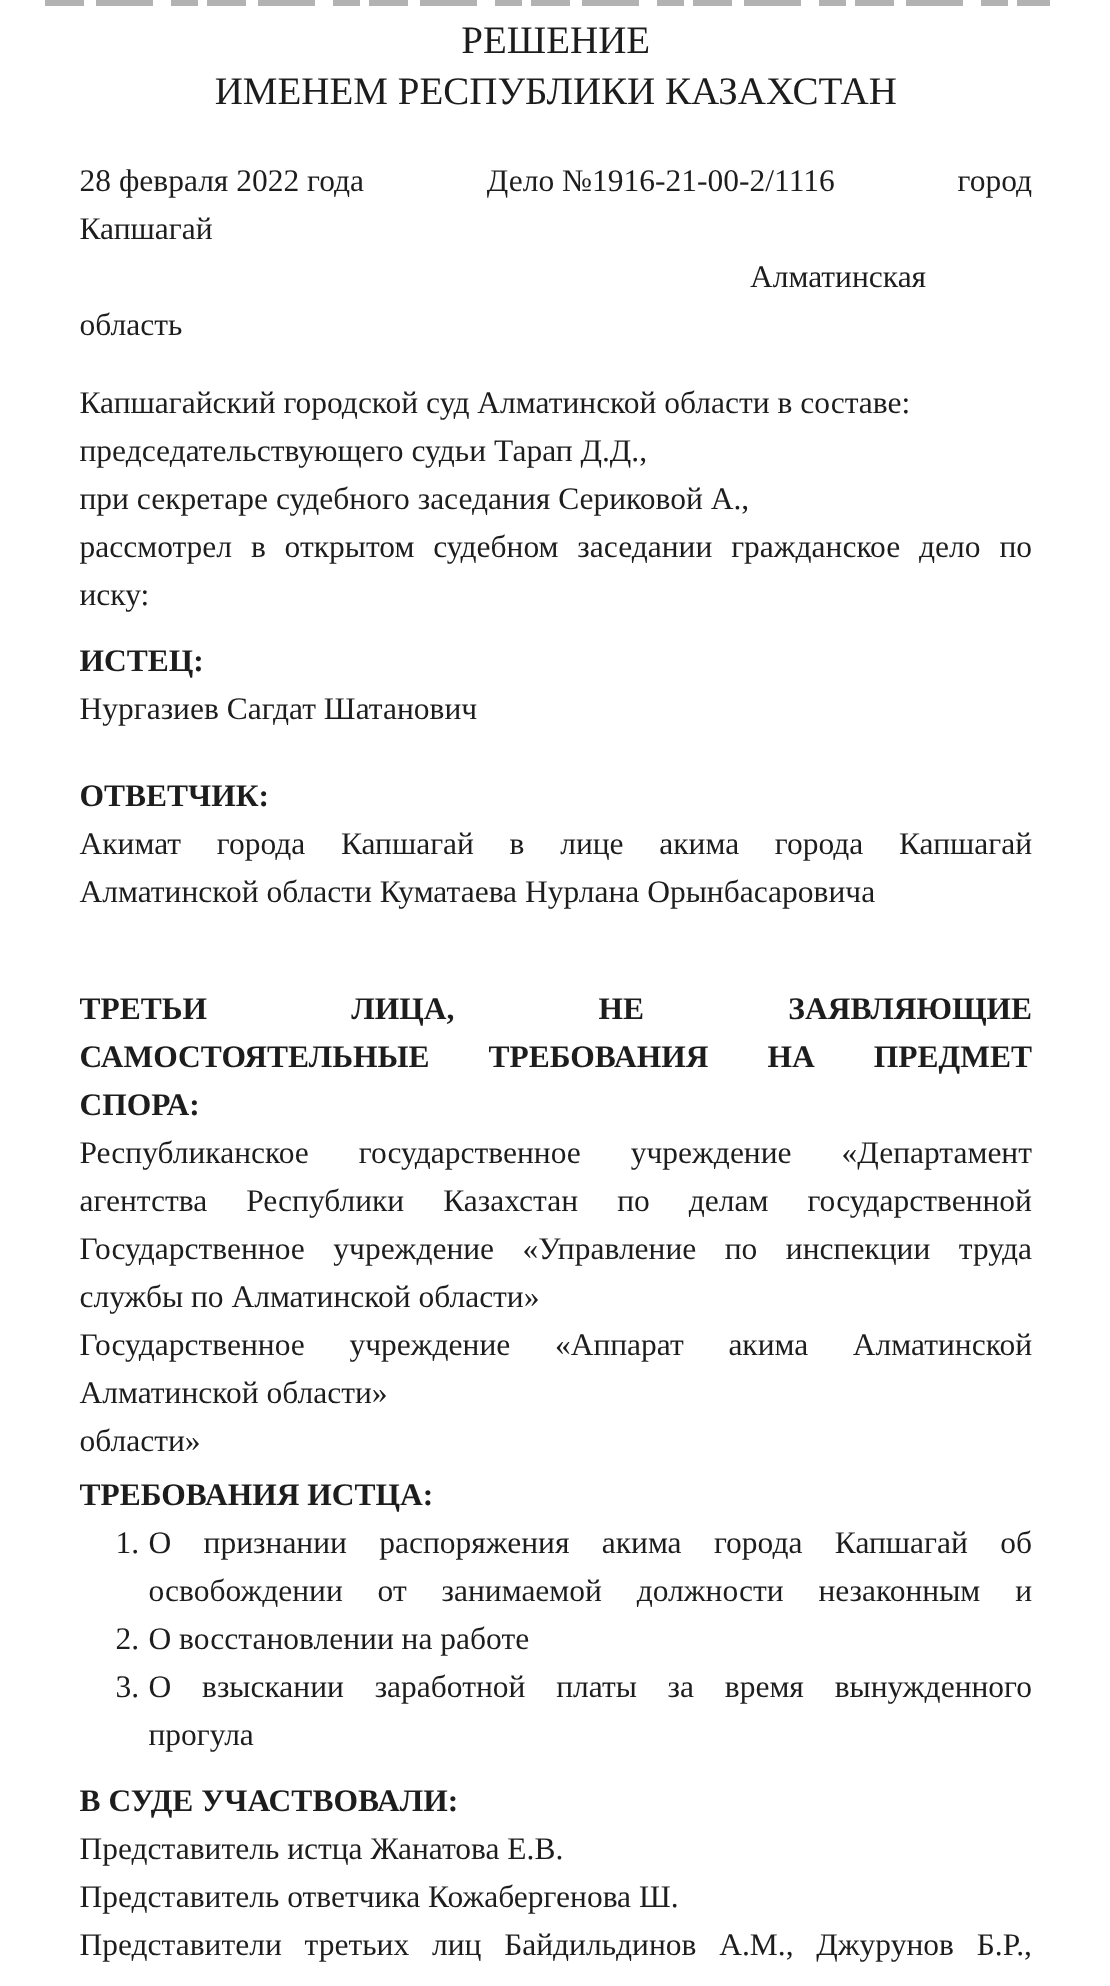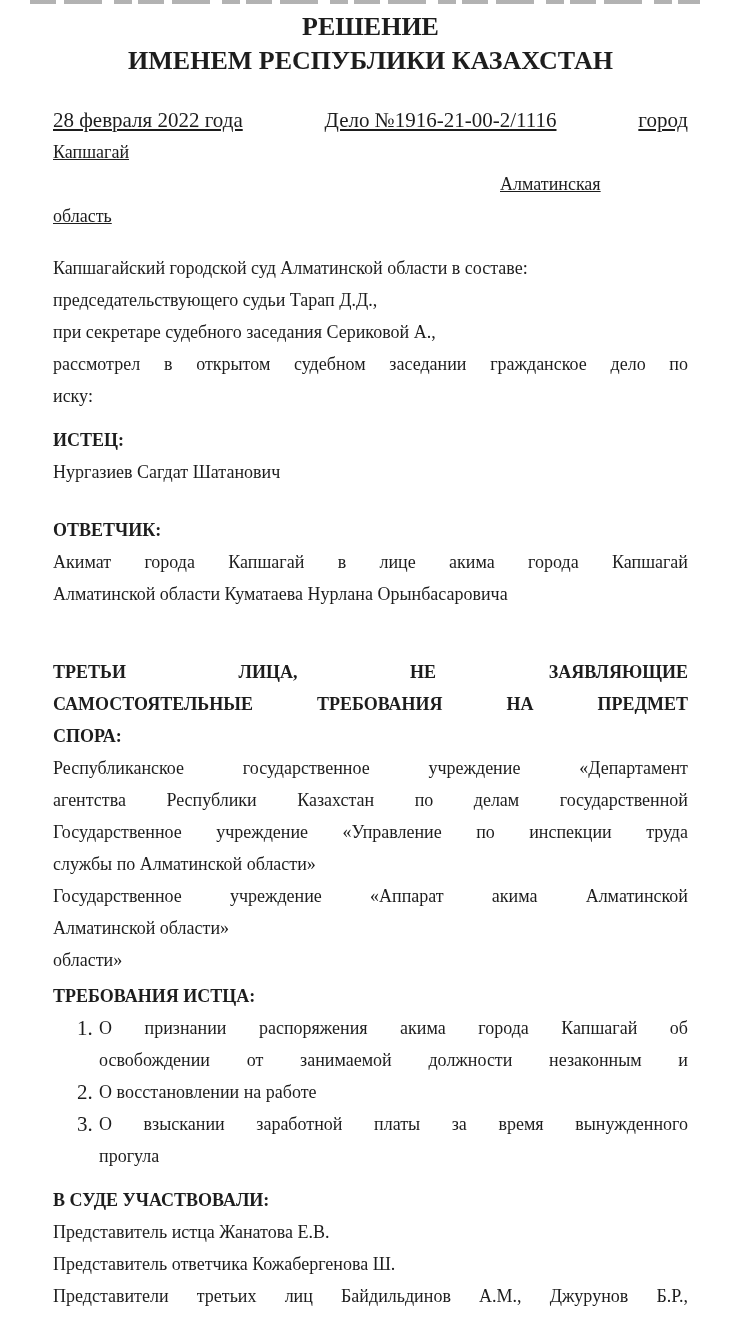--- a/index.html
+++ b/index.html
@@ -26,37 +26,37 @@
     height: 4px;
     background: repeating-linear-gradient(90deg,
       #555 0 26px, transparent 26px 34px,
       #555 34px 72px, transparent 72px 84px,
       #555 84px 102px, transparent 102px 108px);
     opacity: 0.45;
   }
   .title-block {
     margin-top: 10px;
     text-align: center;
-    font-weight: bold;
+    font-weight: normal;
     font-size: 26px;
     line-height: 34px;
   }
   .line {
-    font-size: 18px;
+    font-size: 21px;
     line-height: 32px;
     white-space: nowrap;
   }
   
   .j {
     white-space: normal;
     text-align: justify;
     text-align-last: justify;
   }
   .bold { font-weight: bold; }
-  .header-para { margin-top: 26px; text-decoration: underline; }
+  .header-para { margin-top: 26px; }
   .date-row {
     display: flex;
     justify-content: space-between;
     font-size: 21px;
     line-height: 32px;
   }
   .region-line { padding-left: 447px; }
   .intro-para { margin-top: 20px; }
   .sec-plaintiff { margin-top: 12px; }
   .sec-defendant { margin-top: 26px; }

